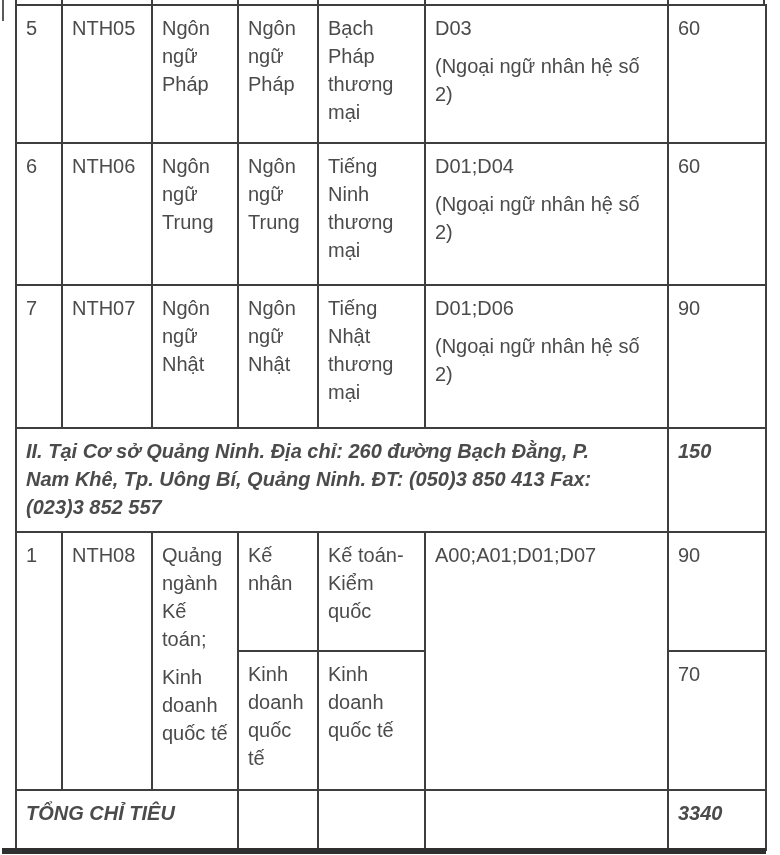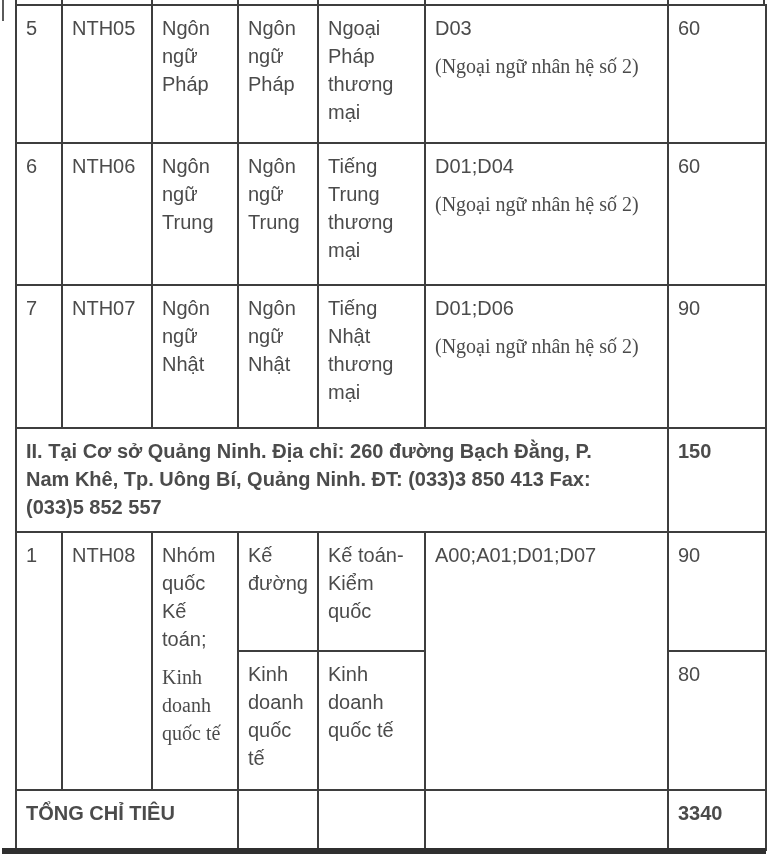--- a/index.html
+++ b/index.html
@@ -24,24 +24,25 @@
   table.quota td {
     border: 2px solid #3e3e3e;
     vertical-align: top;
     padding: 8px 5px 6px 9px;
     font-size: 20px;
     line-height: 28px;
     color: #4b4b4b;
     background: #ffffff;
     word-wrap: break-word;
   }
-  .para + .para { margin-top: 10px; font-family: Liberation Serif, serif; }
+  .para + .para { margin-top: 10px; }
   td.section-cell, td.total-cell, td.bold-val {
     font-weight: bold;
     color: #373737;
+    font-style: italic;
   }
   td.section-cell { font-size: 21px; line-height: 33px; }
   td.total-cell { font-size: 21px; line-height: 26px; }
   td.bold-val { font-size: 21px; line-height: 26px; border-radius: 32px; }
   
   .stub {
     position: absolute;
     top: 0;
     width: 2px;
     height: 5px;
@@ -89,34 +90,34 @@
       <col style="width:243px">
       <col style="width:98px">
     </colgroup>
 
     <tbody>
         <tr style="height:138px">
       <td>5</td>
       <td>NTH05</td>
       <td>Ngôn ngữ Pháp</td>
       <td>Ngôn ngữ Pháp</td>
-      <td>Ngoại Pháp thương mại</td>
+      <td>Bạch Pháp thương mại</td>
       <td>
         <div class="para">D03</div>
         <div class="para">(Ngoại ngữ nhân hệ số 2)</div>
       </td>
       <td>60</td>
     </tr>
 
     <tr style="height:142px">
       <td>6</td>
       <td>NTH06</td>
       <td>Ngôn ngữ Trung</td>
       <td>Ngôn ngữ Trung</td>
-      <td>Tiếng Trung thương mại</td>
+      <td>Tiếng Ninh thương mại</td>
       <td>
         <div class="para">D01;D04</div>
         <div class="para">(Ngoại ngữ nhân hệ số 2)</div>
       </td>
       <td>60</td>
     </tr>
 
     <tr style="height:143px">
       <td>7</td>
       <td>NTH07</td>
@@ -126,43 +127,43 @@
       <td>
         <div class="para">D01;D06</div>
         <div class="para">(Ngoại ngữ nhân hệ số 2)</div>
       </td>
       <td>90</td>
     </tr>
 
     <tr style="height:104px">
       <td class="section-cell" colspan="6">
         <div>II. Tại Cơ sở Quảng Ninh. Địa chỉ: 260 đường Bạch Đằng, P.</div>
-        <div>Nam Khê, Tp. Uông Bí, Quảng Ninh. ĐT: (033)3 850 413 Fax:</div>
-        <div>(033)5 852 557</div>
+        <div>Nam Khê, Tp. Uông Bí, Quảng Ninh. ĐT: (050)3 850 413 Fax:</div>
+        <div>(023)3 852 557</div>
       </td>
       <td class="bold-val">150</td>
     </tr>
 
     <tr style="height:119px">
       <td rowspan="2">1</td>
       <td rowspan="2">NTH08</td>
       <td rowspan="2">
-        <div class="para">Nhóm quốc Kế toán;</div>
+        <div class="para">Quảng ngành Kế toán;</div>
         <div class="para">Kinh doanh quốc tế</div>
       </td>
-      <td>Kế đường</td>
+      <td>Kế nhân</td>
       <td>Kế toán-Kiểm quốc</td>
       <td rowspan="2">A00;A01;D01;D07</td>
       <td>90</td>
     </tr>
 
     <tr style="height:139px">
       <td>Kinh doanh quốc tế</td>
       <td>Kinh doanh quốc tế</td>
-      <td>80</td>
+      <td>70</td>
     </tr>
 
     <tr style="height:60px">
       <td class="total-cell" colspan="3">TỔNG CHỈ TIÊU</td>
       <td></td>
       <td></td>
       <td></td>
       <td class="bold-val">3340</td>
     </tr>
   </tbody>

